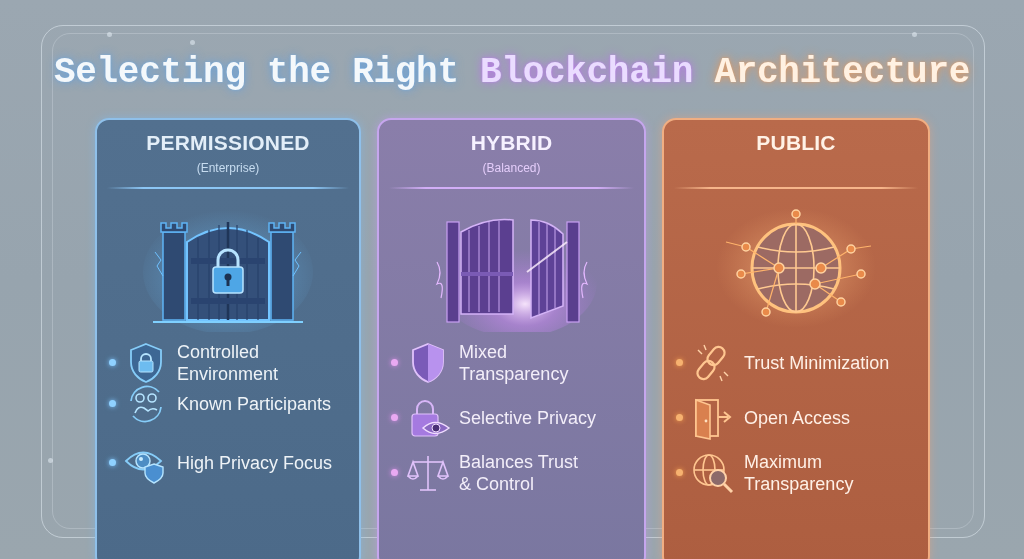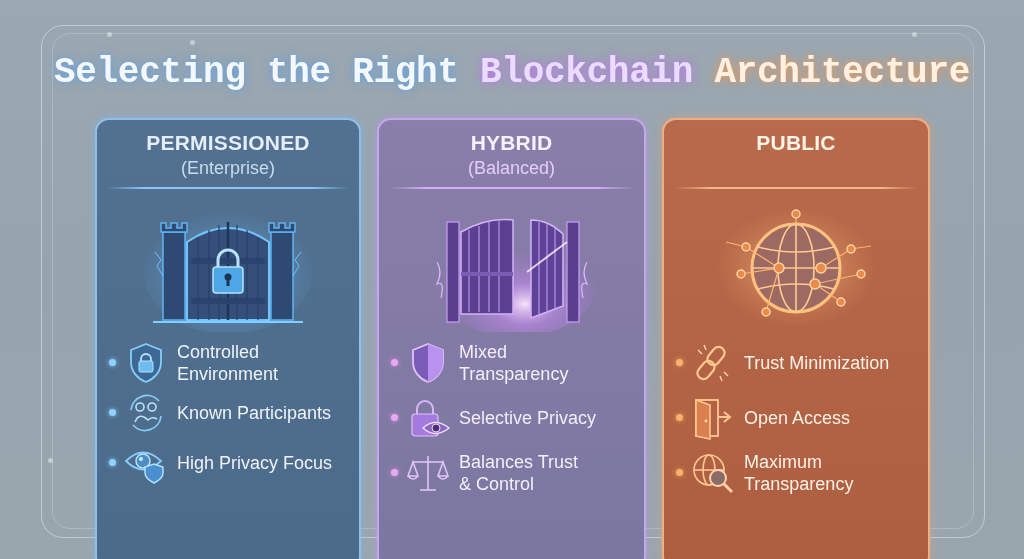--- a/index.html
+++ b/index.html
@@ -20,21 +20,21 @@
   .card{position:absolute;top:118px;height:452px;border-radius:14px;box-sizing:border-box;overflow:hidden;}
   .card.blue{left:95px;width:266px;background:linear-gradient(180deg,#52708f 0%,#4c6a89 100%);
     border:2px solid #8fc0ea;box-shadow:0 0 10px rgba(120,190,250,0.45);}
   .card.purple{left:377px;width:269px;background:linear-gradient(180deg,#8a7eaa 0%,#7a77a0 100%);
     border:2px solid #c6a6ee;box-shadow:0 0 10px rgba(200,150,250,0.45);}
   .card.orange{left:662px;width:268px;background:linear-gradient(180deg,#b96a4b 0%,#ad5e40 100%);
     border:2px solid #f1ae82;box-shadow:0 0 10px rgba(250,160,110,0.45);}
 
   .card-head{position:absolute;left:0;top:10px;width:100%;text-align:center;}
   .card-title{font-size:21px;font-weight:bold;line-height:26px;letter-spacing:0.2px;}
-  .card-sub{font-size:18px;line-height:24px;}
+  .card-sub{font-size:12px;line-height:24px;}
   .blue .card-title{color:#e3eef8;}
   .blue .card-sub{color:#c7dcf0;}
   .purple .card-title{color:#f6f1ff;}
   .purple .card-sub{color:#e4cdfa;}
   .orange .card-title{color:#fff2e6;}
   .orange .card-sub{color:#fde5d0;}
   .divider{position:absolute;left:10px;right:10px;top:67px;height:2px;}
   .blue .divider{background:linear-gradient(90deg,transparent,#8cc6f5 15%,#8cc6f5 85%,transparent);}
   .purple .divider{background:linear-gradient(90deg,transparent,#d2aef7 15%,#d2aef7 85%,transparent);}
   .orange .divider{background:linear-gradient(90deg,transparent,#f7b58a 15%,#f7b58a 85%,transparent);}
@@ -116,21 +116,21 @@
         <path d="M18 22 v-3 a5 5 0 0 1 10 0 v3" fill="none" stroke="#b5e4ff" stroke-width="1.8"></path>
         <rect x="16" y="21" width="14" height="11" rx="1.5" fill="#6dbcf0" stroke="#b5e4ff" stroke-width="1"></rect>
       </svg>
       <div class="ftext">
         <div>
             <div>Controlled</div>
             <div>Environment</div>
           </div>
       </div>
     </div>
-    <div class="feat" style="top:50px;padding-left:11px;">
+    <div class="feat" style="top:41px;padding-left:11px;">
       <span class="bullet"></span>
       <svg class="ficon" viewBox="0 0 46 46">
         <path d="M8 20 A16 16 0 0 1 36 11" fill="none" stroke="#86cdf9" stroke-width="1.8"></path>
         <path d="M38 26 A16 16 0 0 1 10 35" fill="none" stroke="#86cdf9" stroke-width="1.8"></path>
         <circle cx="17" cy="17" r="4" fill="none" stroke="#b5e4ff" stroke-width="1.6"></circle>
         <circle cx="29" cy="17" r="4" fill="none" stroke="#b5e4ff" stroke-width="1.6"></circle>
         <path d="M12 32 q3 -8 9 -5 l4 3 q4 -4 9 -1" fill="none" stroke="#b5e4ff" stroke-width="1.6"></path>
       </svg>
       <div class="ftext">
         <div>

